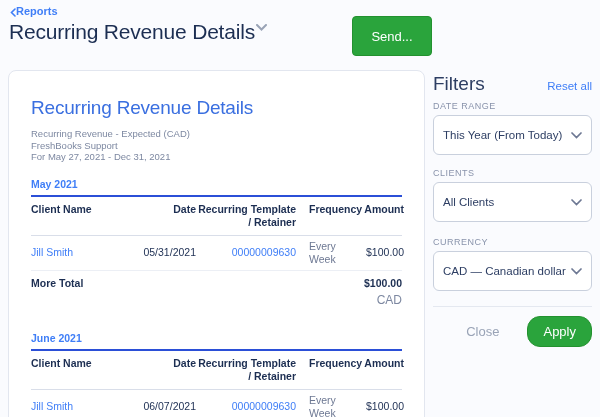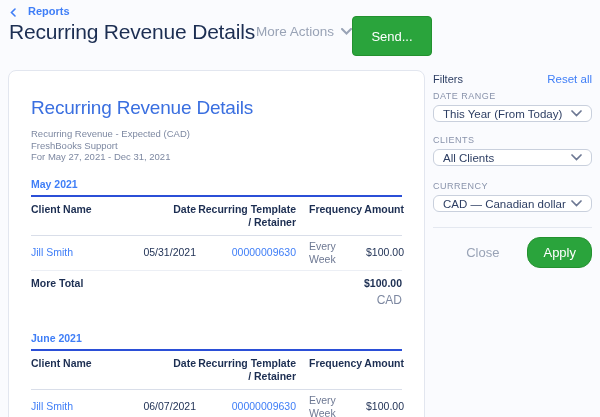--- a/index.html
+++ b/index.html
@@ -8,21 +8,21 @@
     position:relative; overflow:hidden;
     background:var(--bg,#fafbfe);
     font-family:"Liberation Sans","DejaVu Sans",sans-serif;
     color:var(--navy,#1c2e52);
   }
   a { text-decoration:none; }
 
   
   .top { position:absolute; left:0; top:0; width:600px; height:62px; }
   .breadcrumb { position:absolute; left:10px; top:5px; font-size:11px; font-weight:bold;
-    color:var(--link); display:flex; align-items:flex-end; gap:12px; cursor:pointer; }
+    color:var(--link); display:flex; align-items:flex-end; gap:0; cursor:pointer; }
   .page-title { position:absolute; left:9px; top:20px; font-size:21px; font-weight:500;
     color:var(--navy); letter-spacing:-0.2px; }
   .more-actions { position:absolute; left:256px; top:24px; font-size:13.5px;
     color:#99a3b6; display:flex; align-items:center; gap:7px; cursor:pointer; }
   .btn-green { background:var(--green); border:1px solid var(--green-dark); color:#fff;
     border-radius:4px; font-size:13px; font-family:inherit; cursor:pointer; }
   .send-btn { position:absolute; left:352px; top:16px; width:80px; height:40px; }
 
   
   .card { position:absolute; left:8px; top:70px; width:417px; height:400px;
@@ -49,24 +49,24 @@
   .freq { color:#6d7893 !important; }
   .total-row { display:flex; justify-content:space-between; padding:6px 0 4px 0; }
   .total-label { font-size:10.5px; font-weight:bold; }
   .total-amt { font-size:10.5px; font-weight:bold; text-align:right; }
   .total-cur { font-size:12px; color:#7d88a1; font-weight:normal; margin-top:4px; }
   .section { margin-bottom:6px; }
 
   
   .sidebar { position:absolute; left:433px; top:73px; width:159px; }
   .filters-head { display:flex; justify-content:space-between; align-items:baseline; margin-bottom:6px; }
-  .filters-title { font-size:11px; font-weight:400; color:#2d3e63; }
+  .filters-title { font-size:19px; font-weight:400; color:#2d3e63; }
   .reset-link { font-size:11.5px; color:var(--link); cursor:pointer; }
   .flabel { font-size:9px; letter-spacing:0.5px; color:#8993ab; margin-bottom:4px; }
-  .fselect { height:17px; background:#fff; border:1px solid #c9d0dd; border-radius:6px;
+  .fselect { height:40px; background:#fff; border:1px solid #c9d0dd; border-radius:6px;
     display:flex; align-items:center; justify-content:space-between; padding:0 9px;
     font-size:11.5px; color:#2d3e63; cursor:pointer; }
   .fhelp { margin-top:7px; font-size:9.5px; line-height:12px; color:#a9b3c9; }
   .gap-l { margin-top:13px; }
   .gap-xl { margin-top:15px; }
   .divider { margin-top:15px; border-top:1px solid #e4e8f0; }
   .fbuttons { margin-top:9px; display:flex; justify-content:flex-end; align-items:center; gap:28px; }
   .close-btn { background:none; border:none; font-size:13px; color:#99a3b6;
     font-family:inherit; cursor:pointer; }
   .apply-btn { padding:7px 15px;border-radius:13px; }
@@ -78,21 +78,20 @@
 
 <div class="top">
   <a class="breadcrumb">
     <svg class="chev" width="6" height="9" viewBox="0 0 6 9">
         <path d="M5 1 L1.5 4.5 L5 8" fill="none" stroke="#3f7ef7" stroke-width="1.6" stroke-linecap="round"></path>
       </svg>
     <span>Reports</span>
   </a>
   <div class="page-title">Recurring Revenue Details</div>
   <div class="more-actions">
-    <span>More Actions</span>
     <svg class="chev" width="11" height="7" viewBox="0 0 11 7">
         <path d="M1 1 L5.5 5.5 L10 1" fill="none" stroke="#99a3b6" stroke-width="2" stroke-linecap="round"></path>
       </svg>
   </div>
   <button class="btn-green send-btn">Send...</button>
 </div>
 
 <div class="card">
   <div class="report-title">Recurring Revenue Details</div>
   <div class="report-meta">

